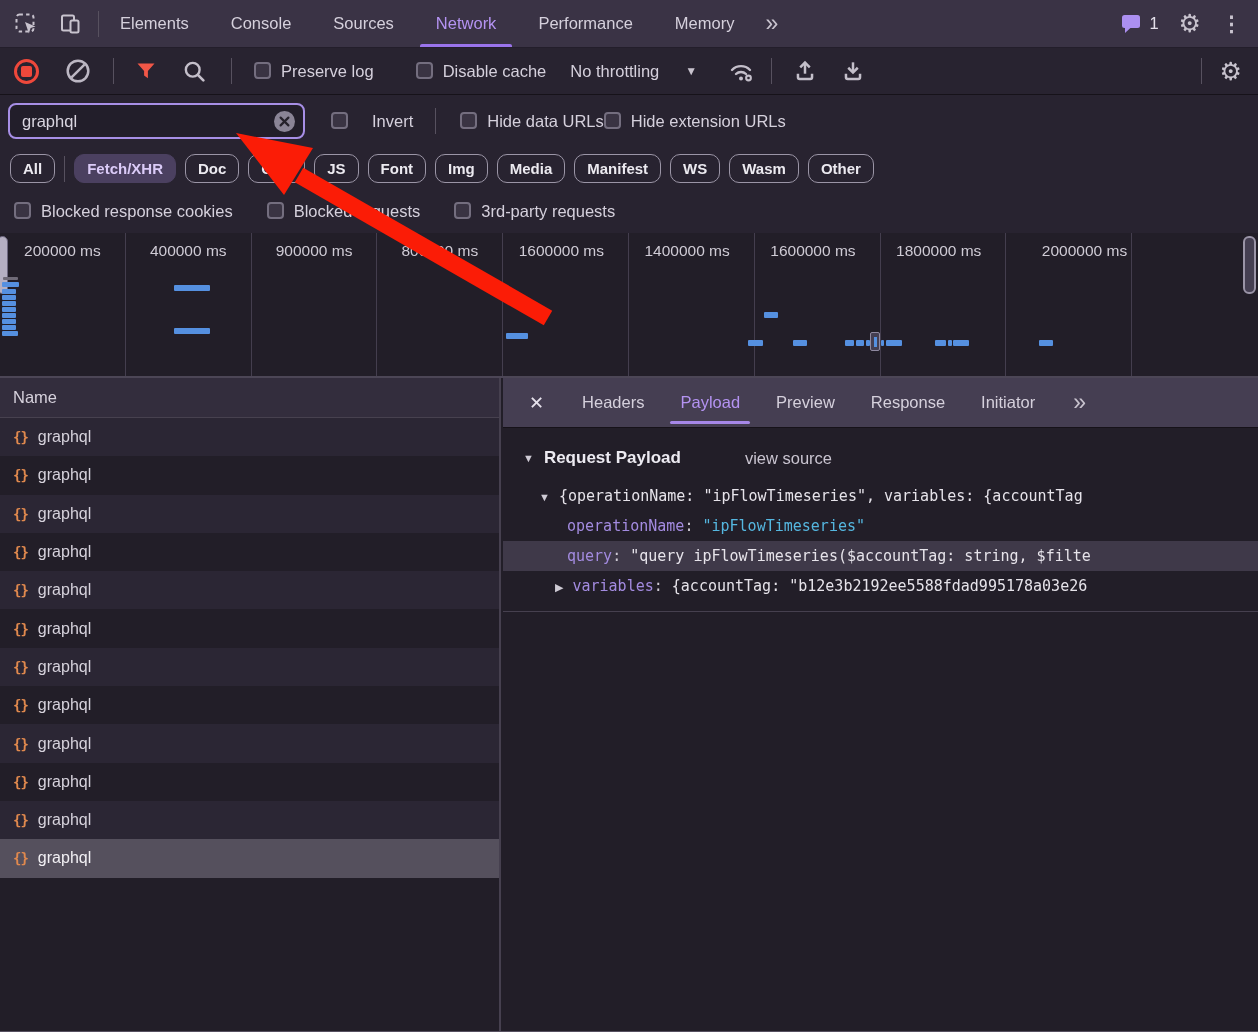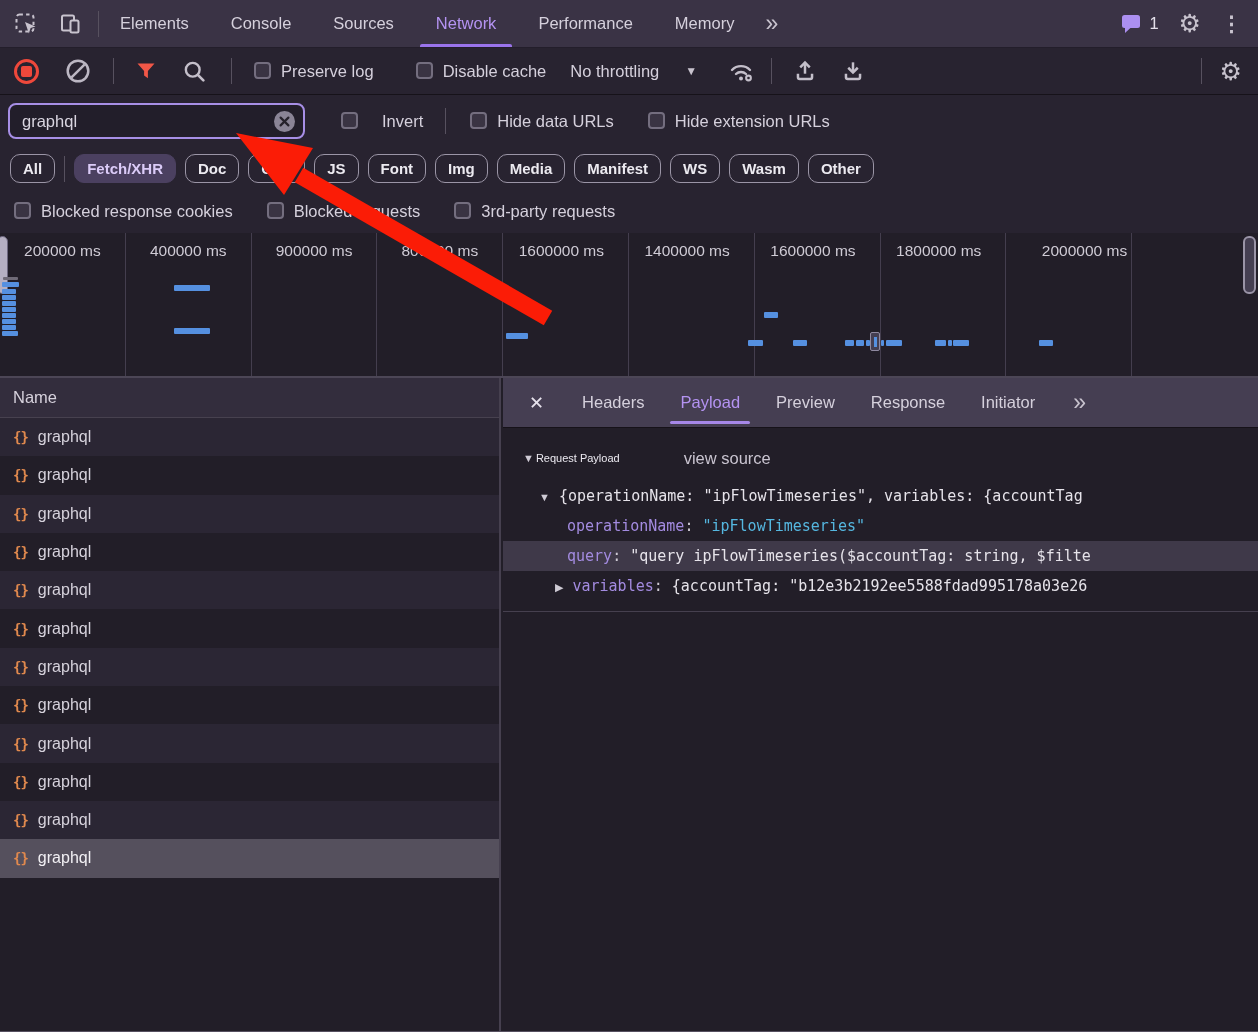--- a/index.html
+++ b/index.html
@@ -77,21 +77,21 @@
   .detail-tabs{height:50px;background:#453e52;display:flex;align-items:center;border-bottom:1px solid #161219;}
   .dclose{padding:0 20px 0 26px;font-size:18px;color:#e6e2ec;}
   .dtab{height:100%;display:flex;align-items:center;padding:0 18px;font-size:16.5px;color:#d5d0dc;position:relative;}
   .dtab.active{color:#b493f2;}
   .dtab.active::after{content:"";position:absolute;left:8px;right:8px;bottom:3px;height:3px;background:#a687e8;border-radius:2px;}
   .detail-tabs .chev{margin-left:10px;}
 
   
   .p-header{display:flex;align-items:center;height:30px;margin-top:15px;}
   .p-tri{font-size:11px;color:#cfcbd5;margin-left:20px;}
-  .p-title{font-size:11px;font-weight:normal;color:#eceaf1;margin-left:2px;}
+  .p-title{font-size:17px;font-weight:bold;color:#eceaf1;margin-left:10px;}
   .p-view{font-size:16.5px;color:#c9c4d0;margin-left:64px;}
   .code{font-family:"DejaVu Sans Mono",monospace;font-size:15px;color:#e6e3ea;}
   .code-line{height:30px;line-height:30px;white-space:nowrap;overflow:hidden;}
   .cl-sum{padding-left:36px;margin-top:8px;}
   .cl-sum .tri,.cl-var .tri{font-family:"Liberation Sans",sans-serif;font-size:11px;color:#cfcbd5;margin-right:9px;}
   .cl-kv{padding-left:64px;}
   .cl-hl{background:#3f3949;}
   .cl-var{padding-left:52px;}
   .key{color:#a38be0;}
   .str{color:#55b7e0;}
@@ -211,30 +211,30 @@
   <div class="filterrow">
     <div class="filter-input">
       <span class="val">graphql</span>
       <span class="clearbtn">
         <svg width="11" height="11" viewBox="0 0 11 11">
           <line x1="1.6" y1="1.6" x2="9.4" y2="9.4" stroke="#26222c" stroke-width="2.2" stroke-linecap="round"></line>
           <line x1="9.4" y1="1.6" x2="1.6" y2="9.4" stroke="#26222c" stroke-width="2.2" stroke-linecap="round"></line>
         </svg>
       </span>
     </div>
-    <span class="cbgroup" style="margin-left:36px;gap:24px;">
+    <span class="cbgroup" style="margin-left:26px;gap:24px;">
       <span class="cb"></span>
       <span class="cblabel">Invert</span>
     </span>
     <div class="vdiv" style="margin-left:22px;"></div>
     <span class="cbgroup" style="margin-left:24px;">
       <span class="cb"></span>
       <span class="cblabel">Hide data URLs</span>
     </span>
-    <span class="cbgroup" style="margin-left:34px;">
+    <span class="cbgroup" style="">
       <span class="cb"></span>
       <span class="cblabel">Hide extension URLs</span>
     </span>
   </div>
 
   <div class="chiprow">
       <div class="chip">All</div>
       <div class="vdiv"></div>
       <div class="chip active">Fetch/XHR</div>
       <div class="chip">Doc</div>

